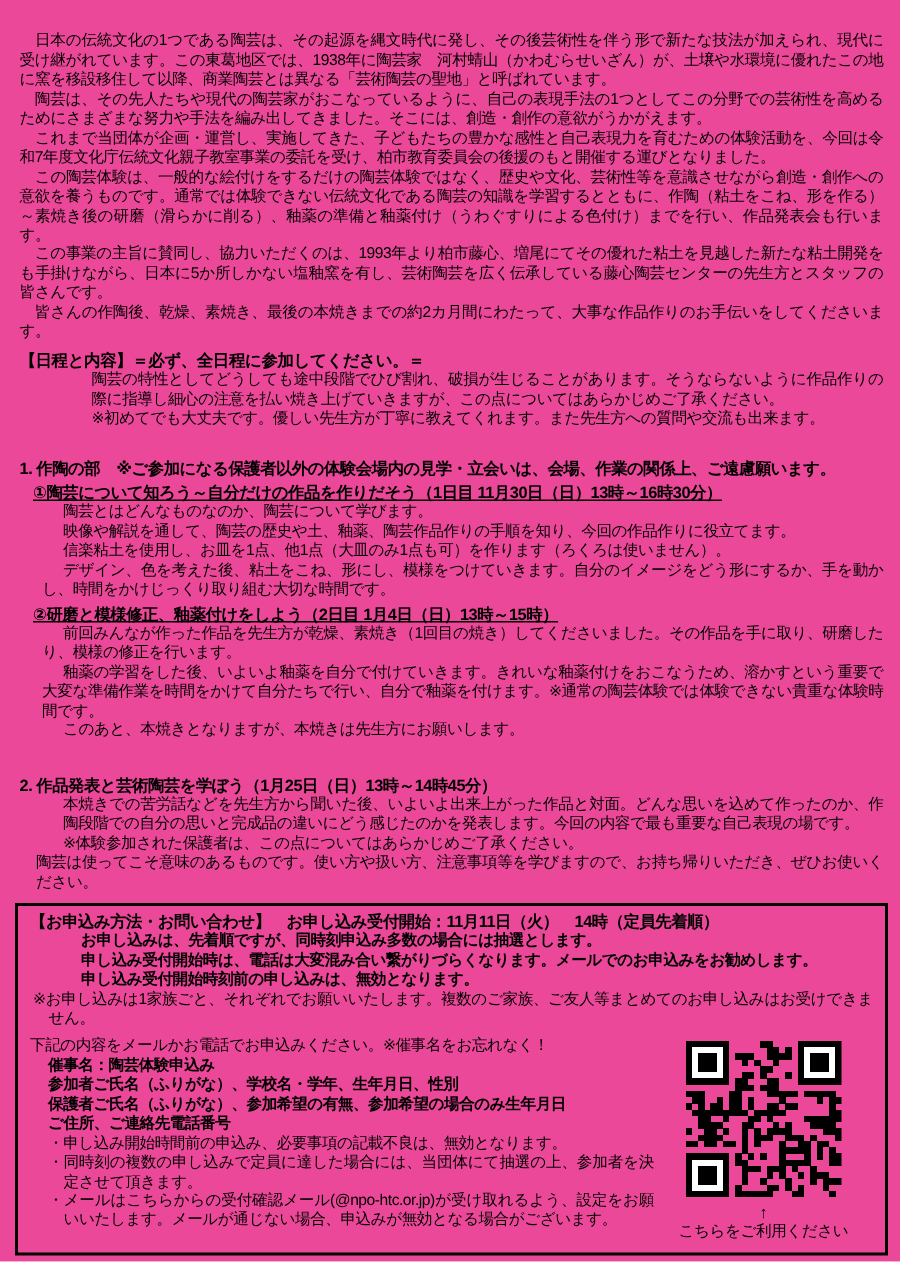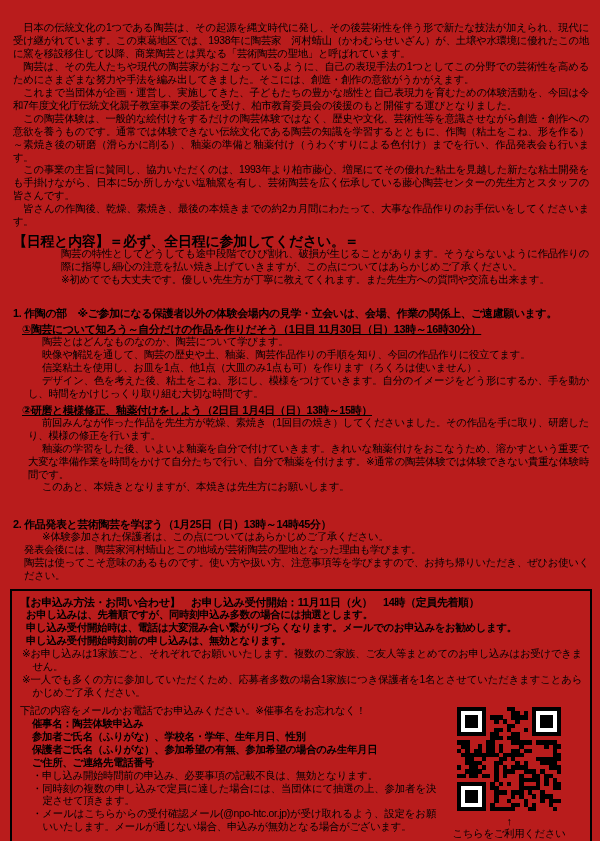--- a/index.html
+++ b/index.html
@@ -1,48 +1,48 @@
 <!DOCTYPE html>
 <html lang="ja"><head>
 <meta charset="utf-8">
 <style>
   * { margin:0; padding:0; box-sizing:border-box; }
   html,body { background:#ffffff; }
   .page {
     position:relative;
     width:600px; height:841px;
     margin:0 auto;
-    background:#b91c1c;
+    background:#ec4899;
     color:#000000;
     font-family:"Liberation Sans","DejaVu Sans",sans-serif;
     font-size:10.4px;
     line-height:12.95px;
     letter-spacing:-0.3px;
     padding:22px 11px 0 13px;
     overflow:hidden;
   }
   .gap { height:4px; }
   .intro p { text-align:justify; }
-  .sec-heading { font-weight:bold; font-size:14px; margin-top:2px; }
+  .sec-heading { font-weight:bold; font-size:11px; margin-top:2px; }
   .sched-body { padding-left:7px; text-align:justify;margin-left:41px; }
   .num-heading { font-weight:bold; font-size:10.9px; margin-top:20px; }
   .sub-heading { font-weight:bold; font-size:10.9px; padding-left:9px; margin-top:3px;text-decoration:underline; }
   .step-line { padding-left:15px; text-indent:14px; text-align:justify; }
   .note-b { font-weight:bold; padding-left:17px; }
   .pres-line { padding-left:29px; text-align:justify; }
   .pres-line2 { padding-left:11px; text-align:justify; }
   .apply-box {
     margin-top:6px;
     margin-left:-3px;
     width:582px;
     border:2px solid #000;
     padding:5px 8px 6px 8px;
   }
   .box-heading { font-weight:bold; font-size:10.9px; }
-  .box-bold { font-weight:bold; padding-left:6px; }
+  .box-bold { font-weight:bold; padding-left:6px;margin-left:28px; }
   .box-note { padding-left:2px; text-indent:-1em; margin-left:1em; text-align:justify; }
   .req-row { display:flex; margin-top:5px; }
   .req-left { flex:1 1 auto; min-width:0; }
   .req-item { padding-left:12px;font-weight:bold; }
   .req-bullet { padding-left:12px; text-indent:-1em; margin-left:1em; text-align:justify; }
   .req-right { flex:0 0 146px; text-align:center; padding-top:0px; }
   .qr { display:inline-block; width:104px; height:104px; margin-top:2px; }
   .qr-arrow { line-height:13px; font-size:11px; }
   .qr-caption { font-size:10.4px; }
 </style>
@@ -80,32 +80,31 @@
     <div class="sub-heading">②研磨と模様修正、釉薬付けをしよう（2日目 1月4日（日）13時～15時）</div>
     <div class="step-line">前回みんなが作った作品を先生方が乾燥、素焼き（1回目の焼き）してくださいました。その作品を手に取り、研磨したり、模様の修正を行います。</div>
     <div class="step-line">釉薬の学習をした後、いよいよ釉薬を自分で付けていきます。きれいな釉薬付けをおこなうため、溶かすという重要で大変な準備作業を時間をかけて自分たちで行い、自分で釉薬を付けます。※通常の陶芸体験では体験できない貴重な体験時間です。</div>
     <div class="step-line">このあと、本焼きとなりますが、本焼きは先生方にお願いします。</div>
   </div>
 
   <div class="gap"></div>
 
   <div>
     <div class="num-heading">2. 作品発表と芸術陶芸を学ぼう（1月25日（日）13時～14時45分）</div>
+    <div class="pres-line">本焼きでの苦労話などを先生方から聞いた後、いよいよ出来上がった作品と対面。どんな思いを込めて作ったのか、作陶段階での自分の思いと完成品の違いにどう感じたのかを発表します。今回の内容で最も重要な自己表現の場です。</div>
     <div class="pres-line">※体験参加された保護者は、この点についてはあらかじめご了承ください。</div>
-    <div class="pres-line2">発表会後には、陶芸家河村蜻山とこの地域が芸術陶芸の聖地となった理由も学びます。</div>
     <div class="pres-line2">陶芸は使ってこそ意味のあるものです。使い方や扱い方、注意事項等を学びますので、お持ち帰りいただき、ぜひお使いください。</div>
   </div>
 
   <div class="apply-box">
     <div class="box-heading">【お申込み方法・お問い合わせ】　お申し込み受付開始：11月11日（火）　14時（定員先着順）</div>
     <div class="box-bold">お申し込みは、先着順ですが、同時刻申込み多数の場合には抽選とします。</div>
     <div class="box-bold">申し込み受付開始時は、電話は大変混み合い繋がりづらくなります。メールでのお申込みをお勧めします。</div>
     <div class="box-bold">申し込み受付開始時刻前の申し込みは、無効となります。</div>
     <div class="box-note">※お申し込みは1家族ごと、それぞれでお願いいたします。複数のご家族、ご友人等まとめてのお申し込みはお受けできません。</div>
-    <div class="box-note">※一人でも多くの方に参加していただくため、応募者多数の場合1家族につき保護者を1名とさせていただきますことあらかじめご了承ください。</div>
 
     <div class="req-row">
       <div class="req-left">
         <div>下記の内容をメールかお電話でお申込みください。※催事名をお忘れなく！</div>
         <div class="req-item">催事名：陶芸体験申込み</div>
         <div class="req-item">参加者ご氏名（ふりがな）、学校名・学年、生年月日、性別</div>
         <div class="req-item">保護者ご氏名（ふりがな）、参加希望の有無、参加希望の場合のみ生年月日</div>
         <div class="req-item">ご住所、ご連絡先電話番号</div>
         <div class="req-bullet">・申し込み開始時間前の申込み、必要事項の記載不良は、無効となります。</div>
         <div class="req-bullet">・同時刻の複数の申し込みで定員に達した場合には、当団体にて抽選の上、参加者を決定させて頂きます。</div>

